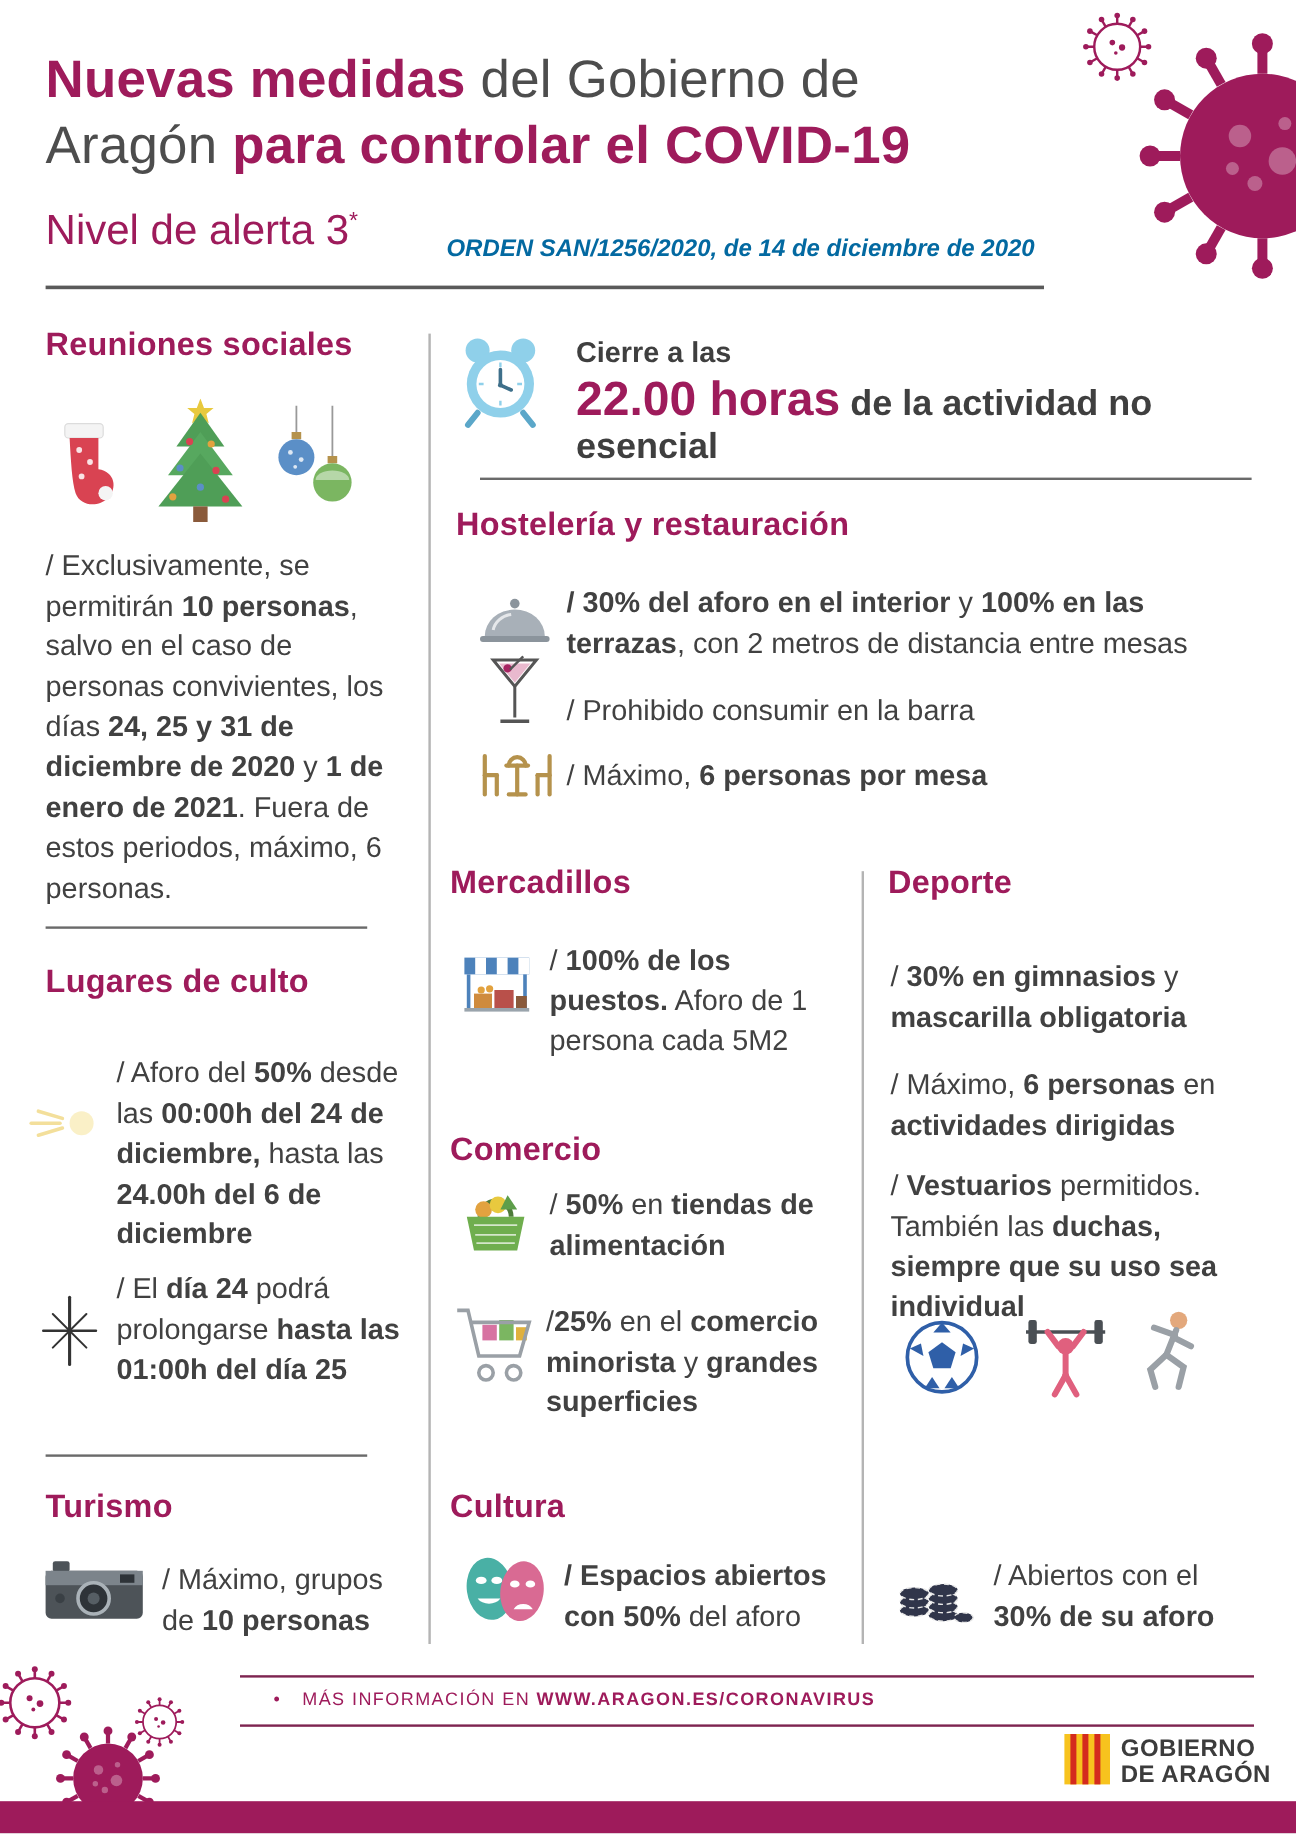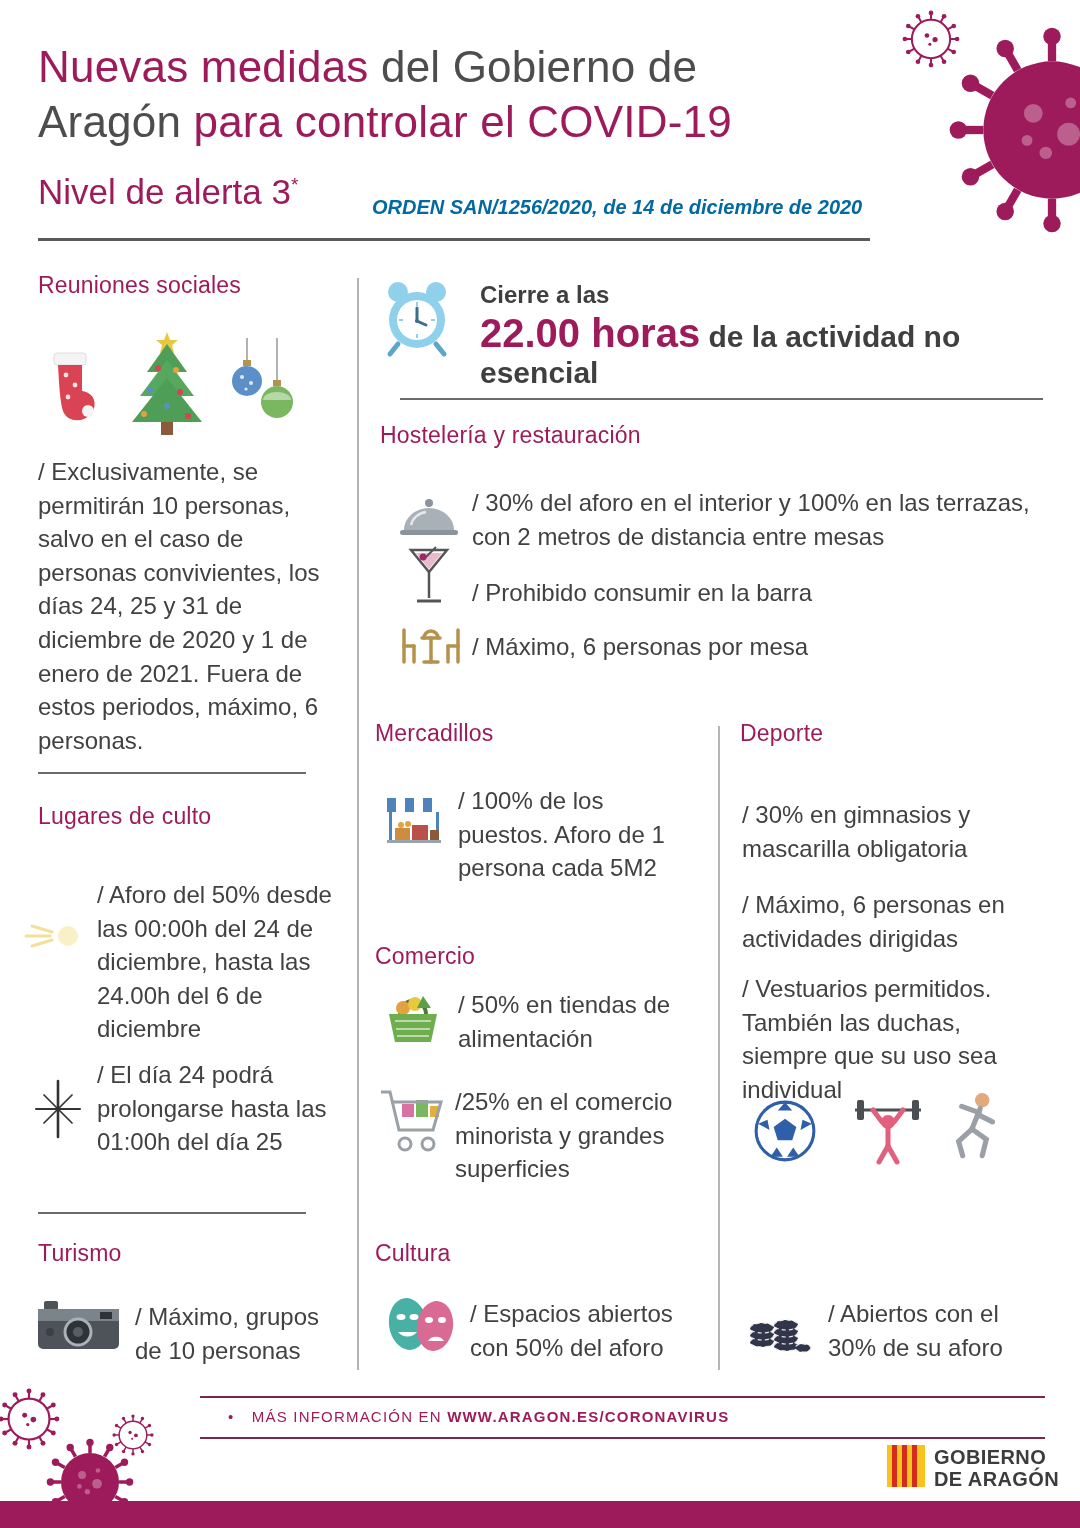--- a/index.html
+++ b/index.html
@@ -1,26 +1,26 @@
 <!DOCTYPE html>
 <html><head>
 <meta charset="utf-8">
 <style>
   :root{ --mag:#9e1b5b; --dark:#414141; }
   *{margin:0;padding:0;box-sizing:border-box;}
   body{background:#ddd;font-family:"Liberation Sans",sans-serif;}
   .page{position:relative;width:1080px;height:1528px;background:#fff;overflow:hidden;margin:0 auto;}
   .abs{position:absolute;}
-  .b{font-weight:400;}
+  .b{font-weight:700;}
   .m{color:var(--mag);}
   .main-title{font-size:44px;line-height:1.24;color:#4d4d4d;font-weight:400;letter-spacing:.2px;}
   .alert{font-size:35px;color:var(--mag);font-weight:400;}
   .alert sup{font-size:.55em;}
   .order-ref{font-size:20px;font-style:italic;font-weight:600;color:#0369a1;}
-  .sec-title{font-weight:400;font-size:23px;color:var(--mag);letter-spacing:.2px;}
+  .sec-title{font-weight:700;font-size:27px;color:var(--mag);letter-spacing:.2px;}
   .body-text{font-size:24px;line-height:1.4;color:var(--dark);}
   .hr{background:#5a5a5a;}
   .hr-soft{background:#6a6a6a;}
   .vr{background:#b4b4b4;}
   .closure-intro{font-size:24px;font-weight:700;color:#3f3f3f;}
   .closure-time{font-size:40px;font-weight:800;color:var(--mag);}
   .closure-scope{font-size:30px;font-weight:700;color:#3f3f3f;}
   .footer-info{font-size:15px;letter-spacing:1.2px;color:var(--mag);}
   .footer-info .link{font-weight:700;}
   .gov-text{font-size:20px;font-weight:800;color:#3c3c3c;line-height:1.12;letter-spacing:.4px;}

